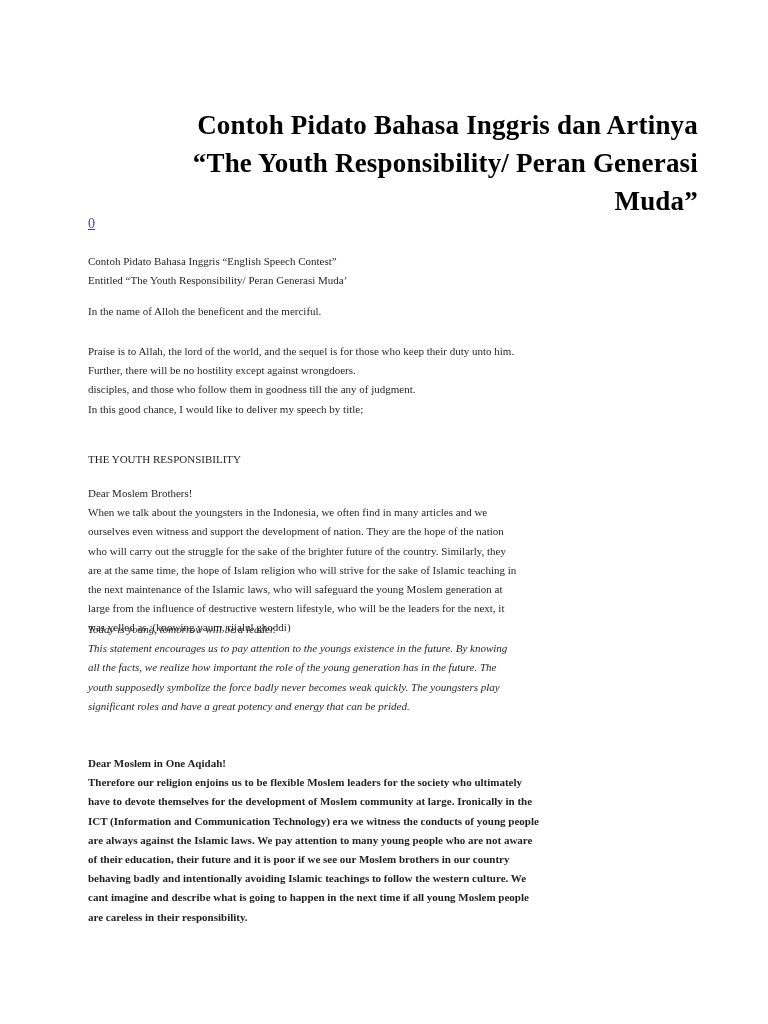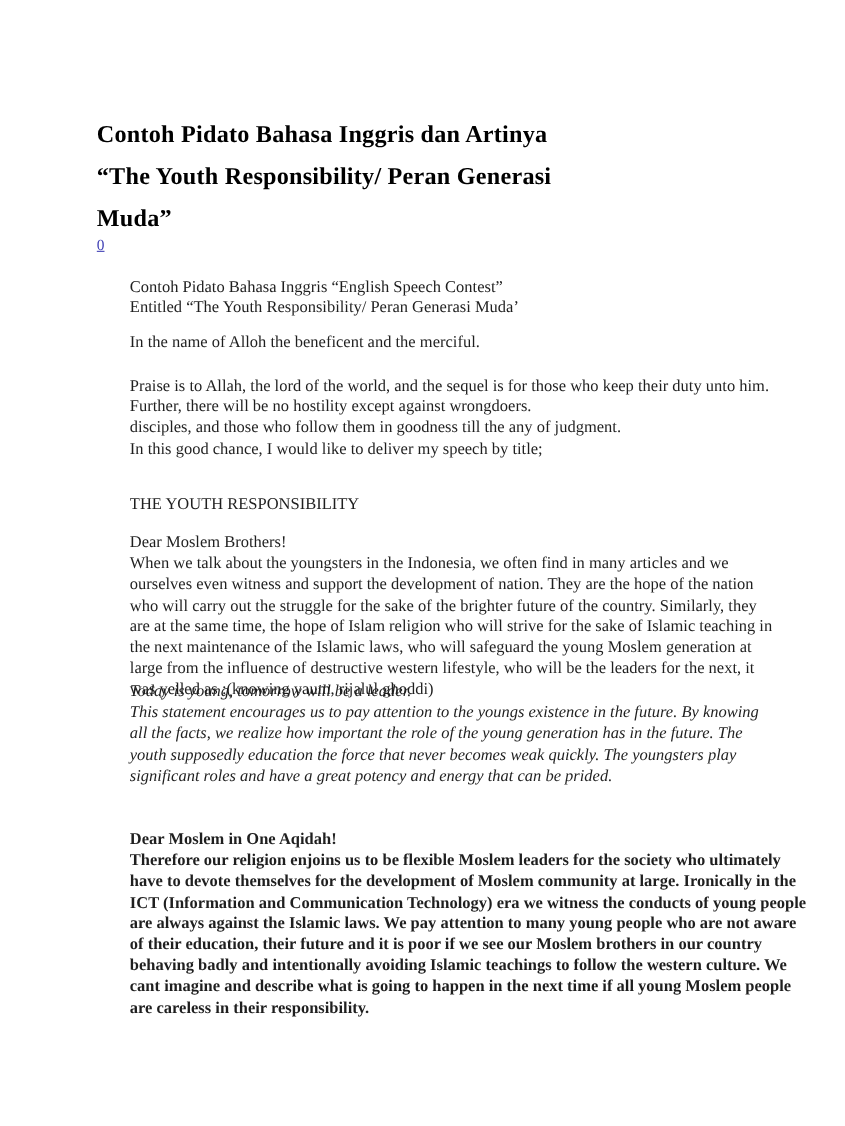--- a/index.html
+++ b/index.html
@@ -23,42 +23,42 @@
     background: var(--bg);
     overflow: hidden;
   }
   .block {
     position: absolute;
     left: 88px;
     width: 610px;
   }
   .doc-title {
     top: 88px;
-    font-size: 22px;
+    font-size: 27px;
     font-weight: bold;
     line-height: 38px;
     color: var(--title-text);
     letter-spacing: 0.2px;
+    text-align: right;
   }
   .doc-title .tline { white-space: nowrap; }
   .meta-link {
     top: 215px;
     font-size: 14px;
     line-height: 17px;
   }
   .meta-link a {
     color: var(--link);
     text-decoration: underline;
     cursor: pointer;
   }
   .body-text {
-    font-size: 15px;
+    font-size: 11px;
     line-height: 19.2px;
     color: var(--body-text);
-    margin-left: 30px;
   }
   .body-text .line { white-space: nowrap; }
   .p-intro     { top: 252px; }
   .p-bismillah { top: 302px; }
   .p-praise    { top: 342px; }
   .speech-heading { top: 450px; }
   .p-brothers  { top: 484px; }
   .p-today     { top: 620px; font-style: italic; }
   .p-aqidah    { top: 754px; font-weight: bold; }
 </style>
@@ -103,21 +103,21 @@
     <div class="line">are at the same time, the hope of Islam religion who will strive for the sake of Islamic teaching in</div>
     <div class="line">the next maintenance of the Islamic laws, who will safeguard the young Moslem generation at</div>
     <div class="line">large from the influence of destructive western lifestyle, who will be the leaders for the next, it</div>
     <div class="line">was yelled as :(knowing yaum, rijalul ghoddi)</div>
   </div>
 
   <div class="block body-text p-today">
     <div class="line">Today is young, tomorrow will be a leader.</div>
     <div class="line">This statement encourages us to pay attention to the youngs existence in the future. By knowing</div>
     <div class="line">all the facts, we realize how important the role of the young generation has in the future. The</div>
-    <div class="line">youth supposedly education the force that never becomes weak quickly. The youngsters play</div>
+    <div class="line">youth supposedly symbolize the force badly never becomes weak quickly. The youngsters play</div>
     <div class="line">significant roles and have a great potency and energy that can be prided.</div>
   </div>
 
   <div class="block body-text p-aqidah">
     <div class="line">Dear Moslem in One Aqidah!</div>
     <div class="line">Therefore our religion enjoins us to be flexible Moslem leaders for the society who ultimately</div>
     <div class="line">have to devote themselves for the development of Moslem community at large. Ironically in the</div>
     <div class="line">ICT (Information and Communication Technology) era we witness the conducts of young people</div>
     <div class="line">are always against the Islamic laws. We pay attention to many young people who are not aware</div>
     <div class="line">of their education, their future and it is poor if we see our Moslem brothers in our country</div>

